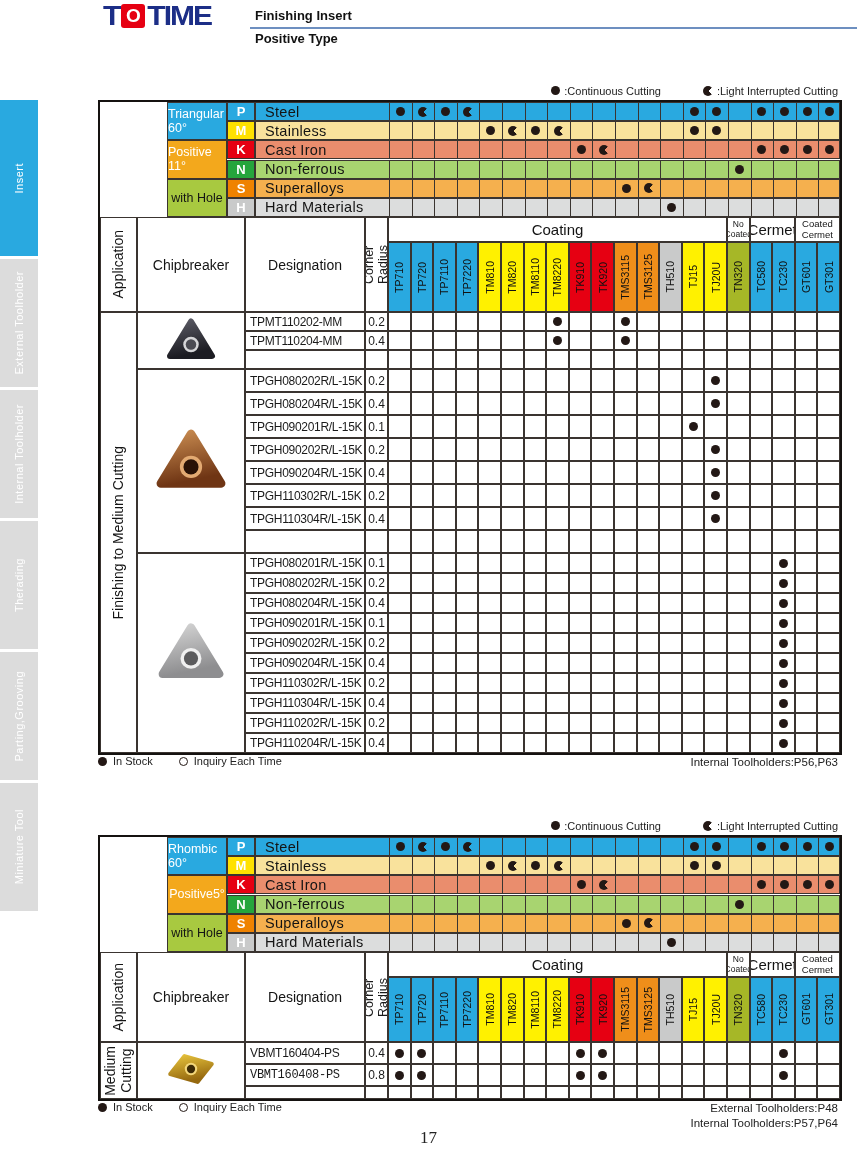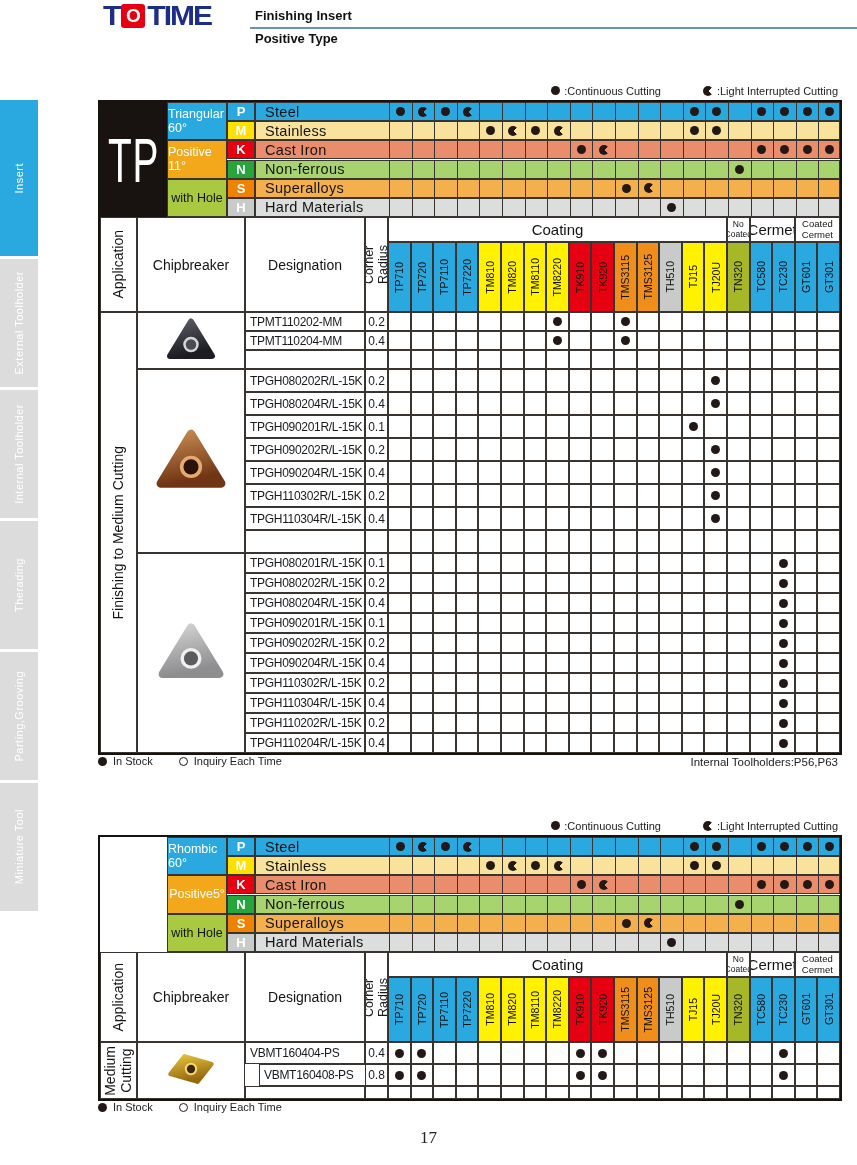--- a/index.html
+++ b/index.html
@@ -97,23 +97,20 @@
   <div id="sections">
       <div class="section" style="top: 83px; height: 708px;">
         <div class="legend">
           <span class="mk-c ic"></span>
           <span>:Continuous Cutting</span>
           <div class="gap"></div>
           <span class="mk-i ic"></span>
           <span>:Light Interrupted Cutting</span>
         </div>
         <div class="cat-table" style="top: 17px; height: 651px;">
-          <div class="cell idbox" style="left: 0px; top: 0px; width: 67px; height: 115px;">
-            <span>TP</span>
-          </div>
           <div class="cell shapebox" style="left: 67px; top: 0px; width: 60px; height: 38.3333px; background: rgb(41, 169, 224); color: rgb(255, 255, 255);">Triangular 60°</div>
           <div class="cell shapebox" style="left: 67px; top: 38.3333px; width: 60px; height: 38.3333px; background: rgb(243, 168, 28); color: rgb(255, 255, 255);">Positive 11°</div>
           <div class="cell shapebox" style="left: 67px; top: 76.6667px; width: 60px; height: 38.3333px; background: rgb(168, 201, 64); color: rgb(20, 20, 20);">with Hole</div>
           <div class="cell lettercell" style="left: 127px; top: 0px; width: 28px; height: 19.1667px; background: rgb(41, 169, 224);">P</div>
           <div class="cell" style="left: 155px; top: 0px; width: 585px; height: 19.1667px; background: rgb(41, 169, 224); justify-content: flex-start;">
             <span class="bandname">Steel</span>
             <div class="vline" aria-hidden="true" style="left: 133px;"></div>
             <div class="vline" aria-hidden="true" style="left: 155.6px;"></div>
             <div class="vline" aria-hidden="true" style="left: 178.2px;"></div>
             <div class="vline" aria-hidden="true" style="left: 200.8px;"></div>
@@ -1230,21 +1227,21 @@
           <div class="cell" style="left: 559.2px; top: 205px; width: 22.6px; height: 22px;"></div>
           <div class="cell" style="left: 581.8px; top: 205px; width: 22.6px; height: 22px;"></div>
           <div class="cell" style="left: 604.4px; top: 205px; width: 22.6px; height: 22px;"></div>
           <div class="cell" style="left: 627px; top: 205px; width: 22.6px; height: 22px;"></div>
           <div class="cell" style="left: 649.6px; top: 205px; width: 22.6px; height: 22px;"></div>
           <div class="cell" style="left: 672.2px; top: 205px; width: 22.6px; height: 22px;">
             <span class="mk-c"></span>
           </div>
           <div class="cell" style="left: 694.8px; top: 205px; width: 22.6px; height: 22px;"></div>
           <div class="cell" style="left: 717.4px; top: 205px; width: 22.6px; height: 22px;"></div>
-          <div class="cell desig" style="left: 159px; top: 227px; width: 120px; height: 22px;">VBMT160408-PS</div>
+          <div class="cell desig" style="left: 145px; top: 227px; width: 120px; height: 22px; font-family: Liberation Mono, monospace;">VBMT160408-PS</div>
           <div class="cell radius" style="left: 265px; top: 227px; width: 23px; height: 22px;">0.8</div>
           <div class="cell" style="left: 288px; top: 227px; width: 22.6px; height: 22px;">
             <span class="mk-c"></span>
           </div>
           <div class="cell" style="left: 310.6px; top: 227px; width: 22.6px; height: 22px;">
             <span class="mk-c"></span>
           </div>
           <div class="cell" style="left: 333.2px; top: 227px; width: 22.6px; height: 22px;"></div>
           <div class="cell" style="left: 355.8px; top: 227px; width: 22.6px; height: 22px;"></div>
           <div class="cell" style="left: 378.4px; top: 227px; width: 22.6px; height: 22px;"></div>
@@ -1293,18 +1290,22 @@
           <div class="cell" style="left: 717.4px; top: 249px; width: 22.6px; height: 13px;"></div>
         </div>
         <div class="footer" style="top: 283px;">
           <div class="foot-left">
             <span class="mk-c ic"></span>
             <span>In Stock</span>
             <div class="sp"></div>
             <span class="mk-o ic"></span>
             <span>Inquiry Each Time</span>
           </div>
+          <div class="foot-right">
+            <div>External Toolholders:P48</div>
+            <div>Internal Toolholders:P57,P64</div>
+          </div>
         </div>
       </div>
     </div>
 
   <div id="pagenum">17</div>
 </div>
 
 </body></html>

